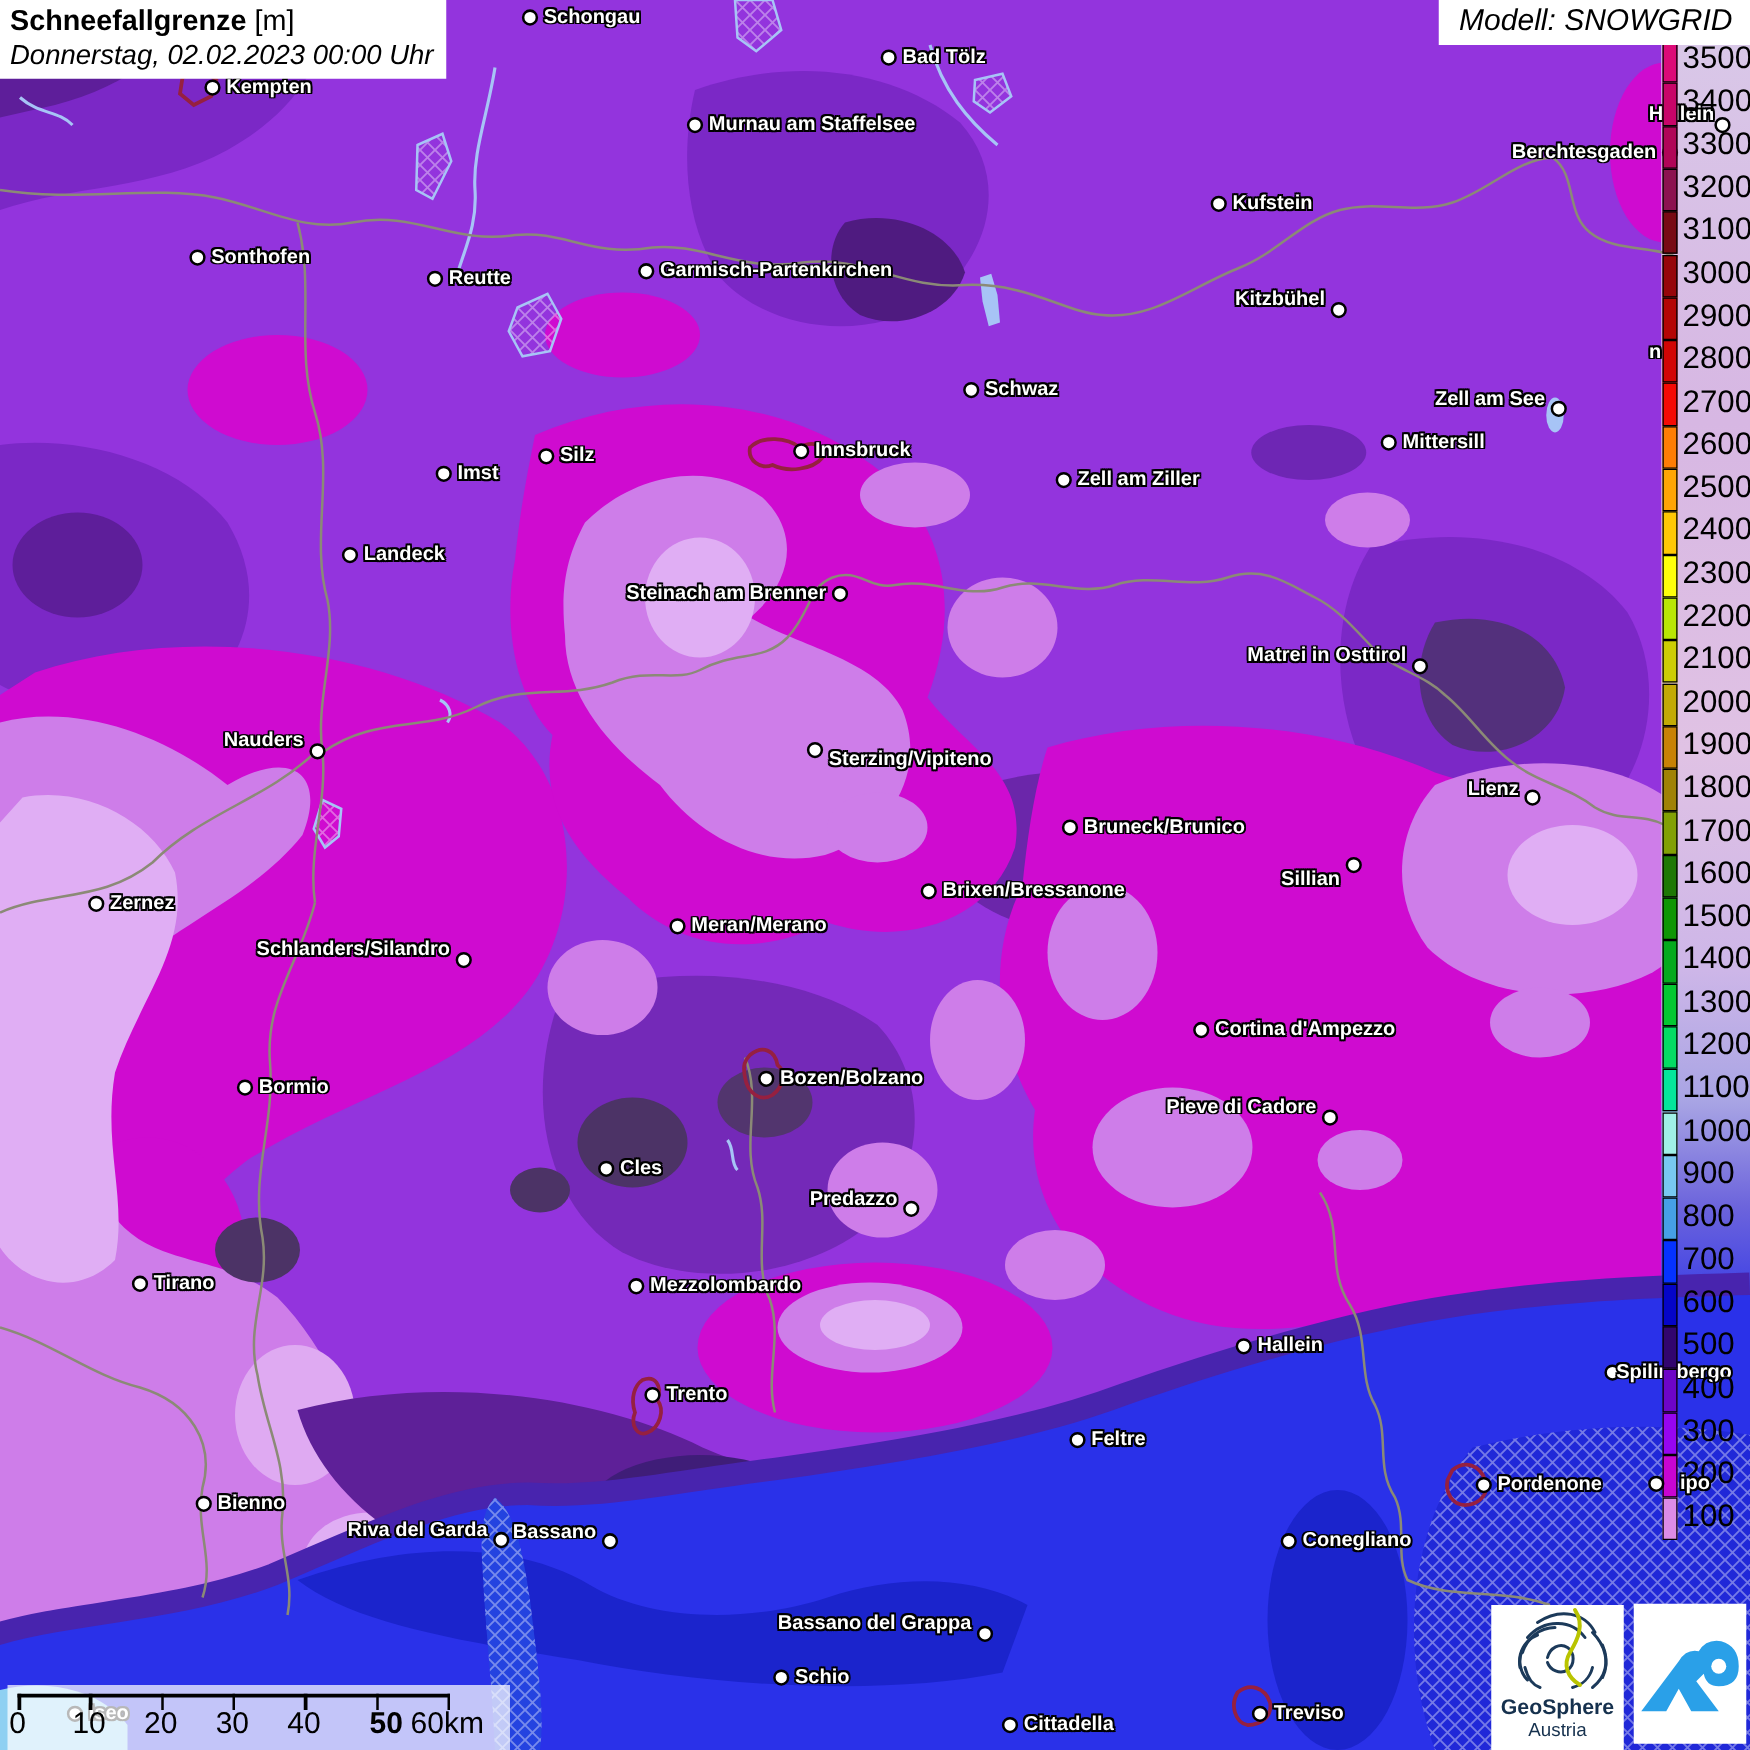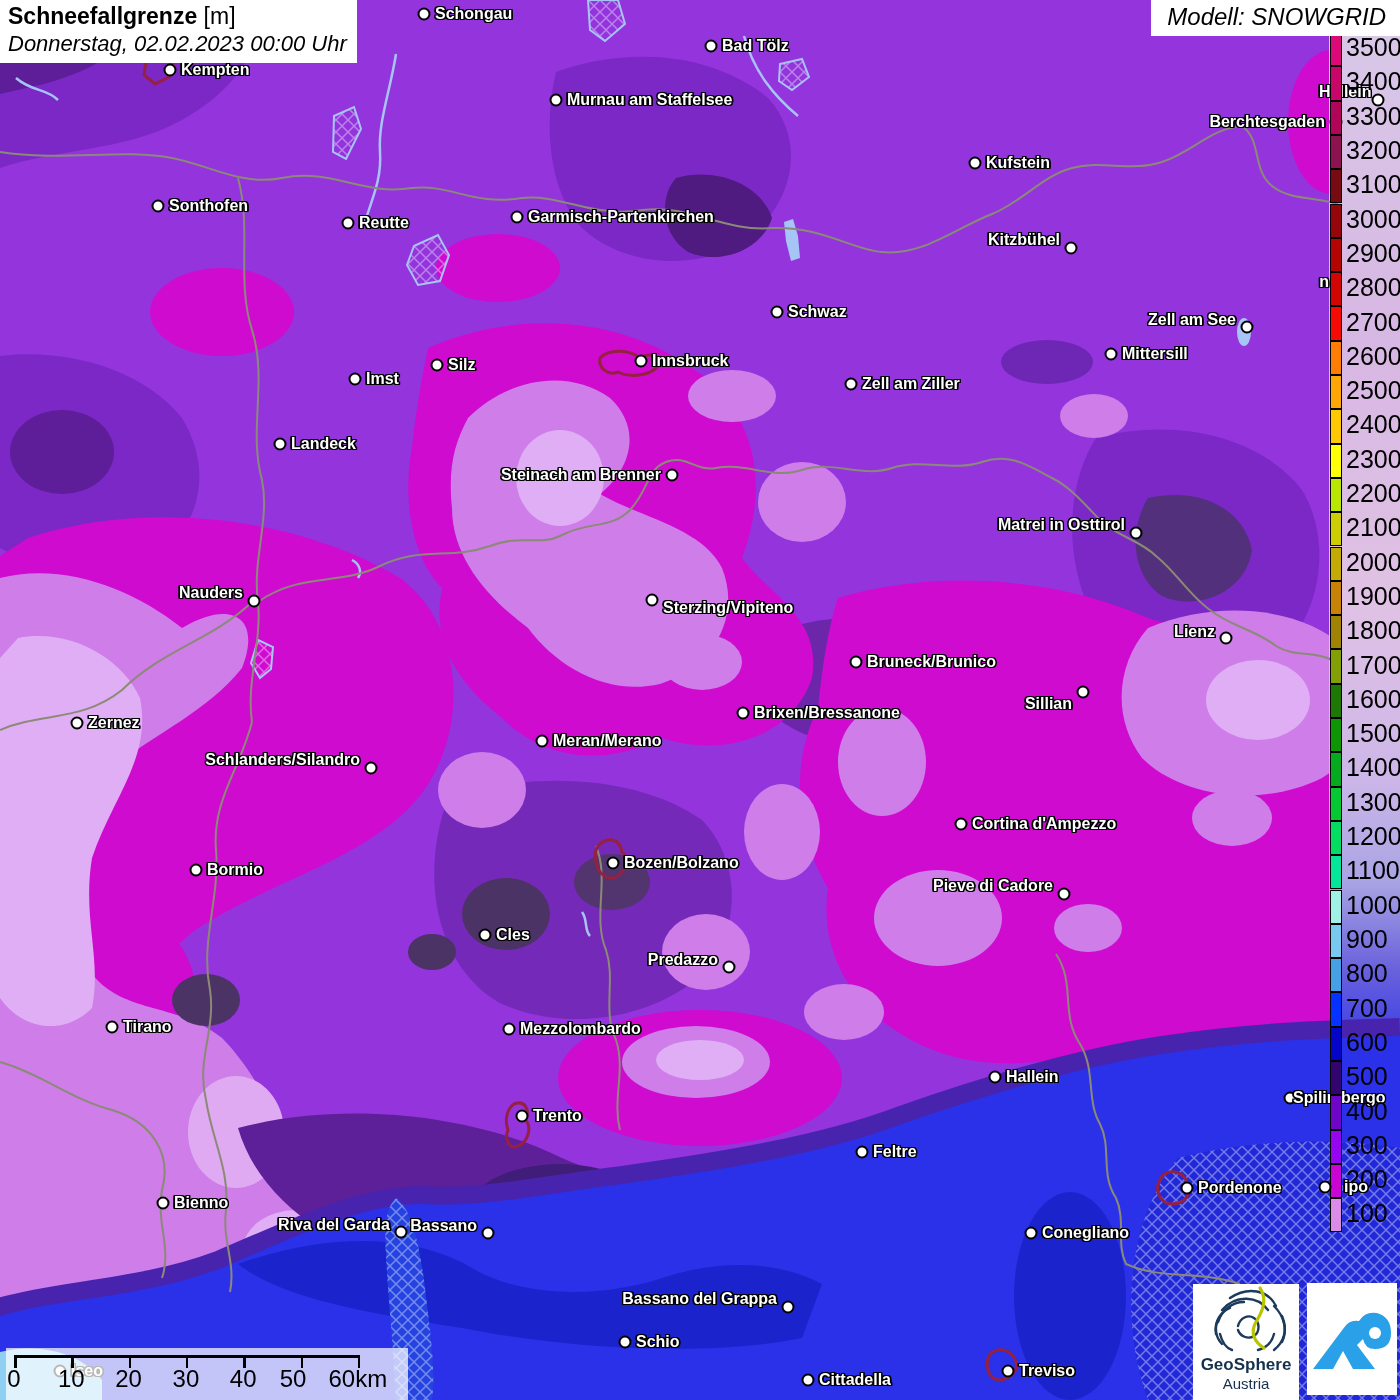--- a/index.html
+++ b/index.html
@@ -360,21 +360,21 @@
       <div class="sb-label" style="left: 8px;">0</div>
       <div class="sb-tick" style="left: 65.3px;"></div>
       <div class="sb-label" style="left: 65.3px;">10</div>
       <div class="sb-tick" style="left: 122.6px;"></div>
       <div class="sb-label" style="left: 122.6px;">20</div>
       <div class="sb-tick" style="left: 179.9px;"></div>
       <div class="sb-label" style="left: 179.9px;">30</div>
       <div class="sb-tick" style="left: 237.2px;"></div>
       <div class="sb-label" style="left: 237.2px;">40</div>
       <div class="sb-tick" style="left: 294.5px;"></div>
-      <div class="sb-label" style="left: 287px;">50</div>
+      <div class="sb-label" style="left: 303px; font-weight: bold;">50</div>
       <div class="sb-tick" style="left: 351.8px;"></div>
       <div class="sb-label" style="left: 351.8px;">60km</div>
     </div>
 
   <div class="logo-box geo-box">
     <svg width="106" height="70" viewBox="0 0 106 70">
       <g transform="translate(17,0)" stroke="#1c3a5a" stroke-width="2.4" fill="none" stroke-linecap="round">
         <path d="M20,14 C38,2 58,6 66,22"></path>
         <path d="M12,26 C26,10 48,12 58,26"></path>
         <path d="M8,38 C12,26 22,18 34,18"></path>

